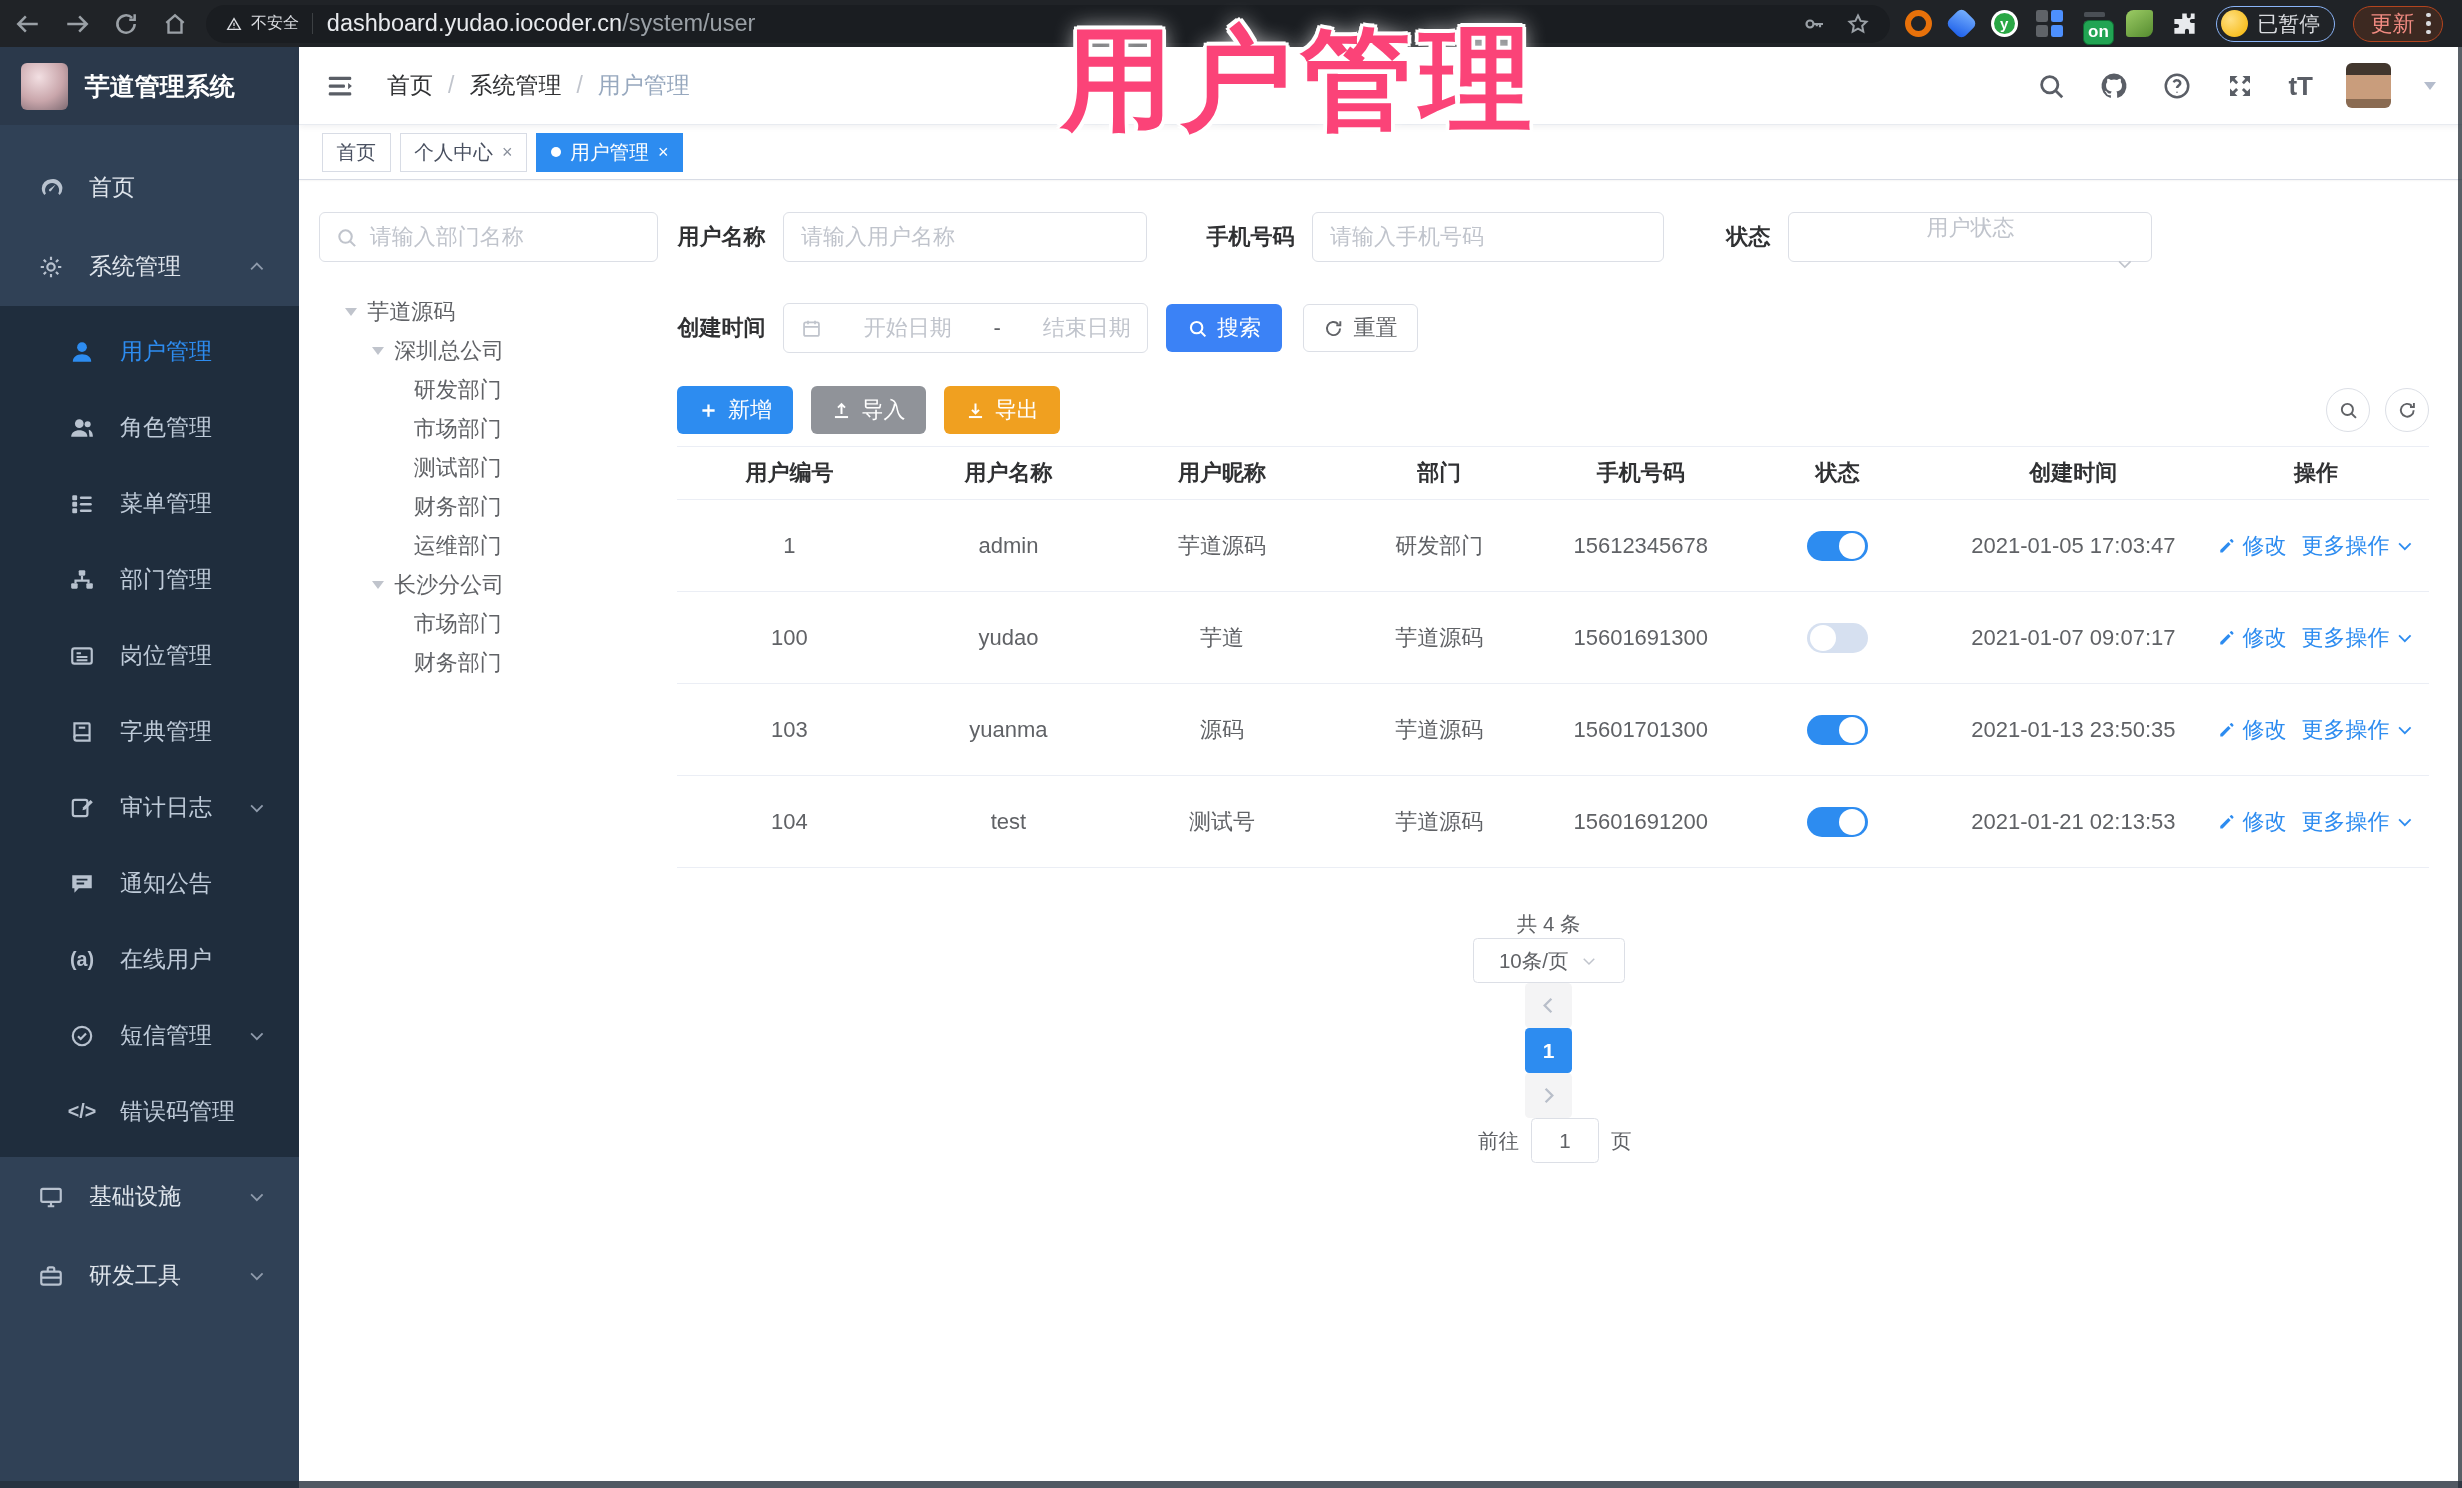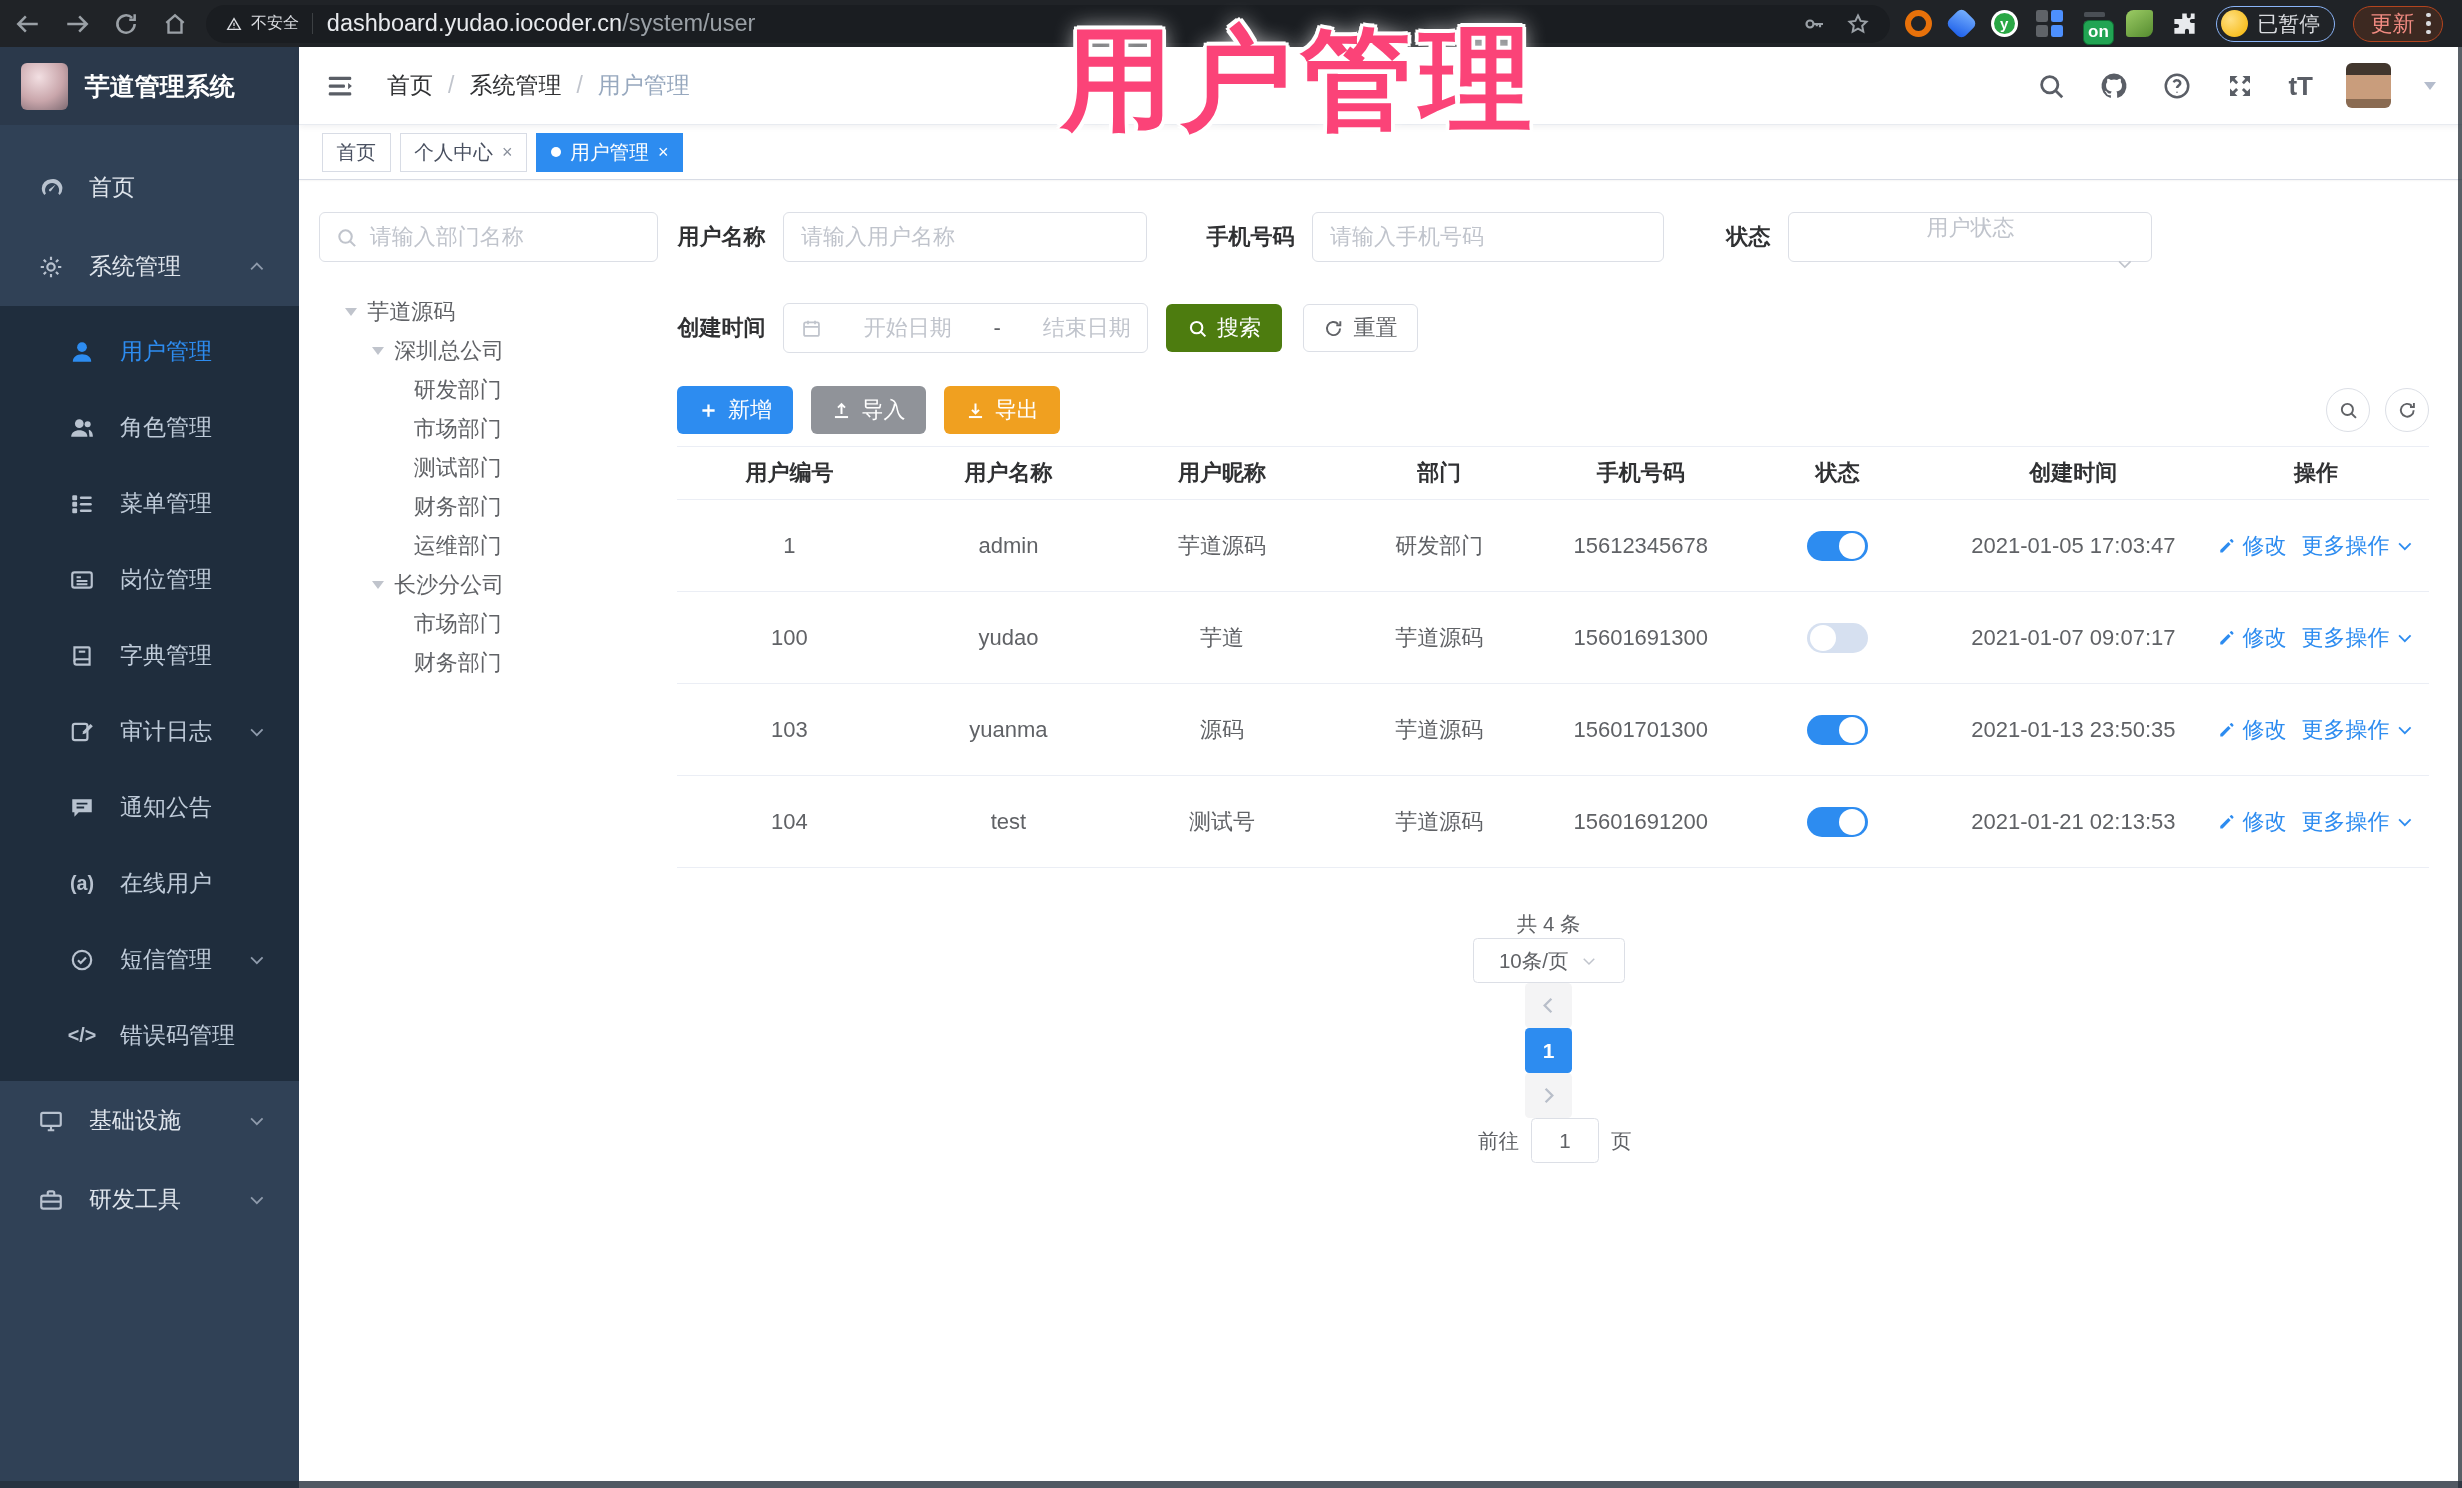--- a/index.html
+++ b/index.html
@@ -97,21 +97,21 @@
   .w-mobile { width:352px; margin-left:18px; }
   .lbl-mobile { margin-left:29px; }
   .lbl-status { margin-left:62px; }
   .w-status { width:364px; margin-left:18px;flex-direction:column; }
   .w-date { width:365px; margin-left:18px; justify-content:space-between; }
   .w-date .ph { color:#c0c4cc; }
   .w-date .dash { color:#606266; }
 
   .btn { height:48px; border-radius:6px; display:inline-flex; align-items:center; justify-content:center; gap:9px; font-size:22px; padding:0 19.7px; border:0.8px solid transparent; cursor:pointer; color:#fff; }
   .btn .ico { font-size:21px; }
-  .btn-search { background:#4d7c0f; margin-left:18px; }
+  .btn-search { background:#3b82f6; margin-left:18px; }
   .btn-reset { background:#fff; border-color:#dcdfe6; color:#606266; margin-left:21px; }
   .btn-add { background:#2d8cf0; }
   .btn-import { background:#909399; }
   .btn-export { background:#f0a020; }
 
   .action-row { margin-top:33px; display:flex; align-items:center; gap:18px; }
   .circle-btns { margin-left:auto; display:flex; gap:15px; }
   .circle-btn { width:44px; height:44px; border-radius:50%; border:0.8px solid #dcdfe6; display:flex; align-items:center; justify-content:center; color:#606266; font-size:20.5px; background:#fff; cursor:pointer; }
 
   table.grid { width:100%; border-collapse:collapse; margin-top:12px; font-size:22px; }
@@ -293,20 +293,31 @@
                 <svg viewBox="0 0 24 24" fill="currentColor">
                   <rect x="3" y="4" width="4.5" height="4.5" rx="1"></rect>
                   <rect x="10" y="5" width="11" height="2.4" rx="1.2"></rect>
                   <rect x="3" y="10" width="4.5" height="4.5" rx="1"></rect>
                   <rect x="10" y="11" width="11" height="2.4" rx="1.2"></rect>
                   <rect x="3" y="16" width="4.5" height="4.5" rx="1"></rect>
                   <rect x="10" y="17" width="11" height="2.4" rx="1.2"></rect>
                 </svg>
               </span>
               <span>菜单管理</span>
+            </div>
+            <div class="menu-item">
+              <span class="ico">
+                <svg viewBox="0 0 24 24" fill="currentColor">
+                  <rect x="9" y="3" width="6" height="5" rx="1"></rect>
+                  <rect x="2" y="15" width="6" height="5" rx="1"></rect>
+                  <rect x="16" y="15" width="6" height="5" rx="1"></rect>
+                  <path d="M11 8h2v3.5h6V15h-2v-1.5H7V15H5v-3.5h6z"></path>
+                </svg>
+              </span>
+              <span>部门管理</span>
             </div>
             <div class="menu-item">
               <span class="ico">
                 <svg viewBox="0 0 24 24" fill="none" stroke="currentColor" stroke-width="2">
                   <rect x="3" y="5" width="18" height="14" rx="2"></rect>
                   <path d="M7 9.5h4M7 13h10M7 16h10" stroke-width="1.8"></path>
                 </svg>
               </span>
               <span>岗位管理</span>
             </div>

